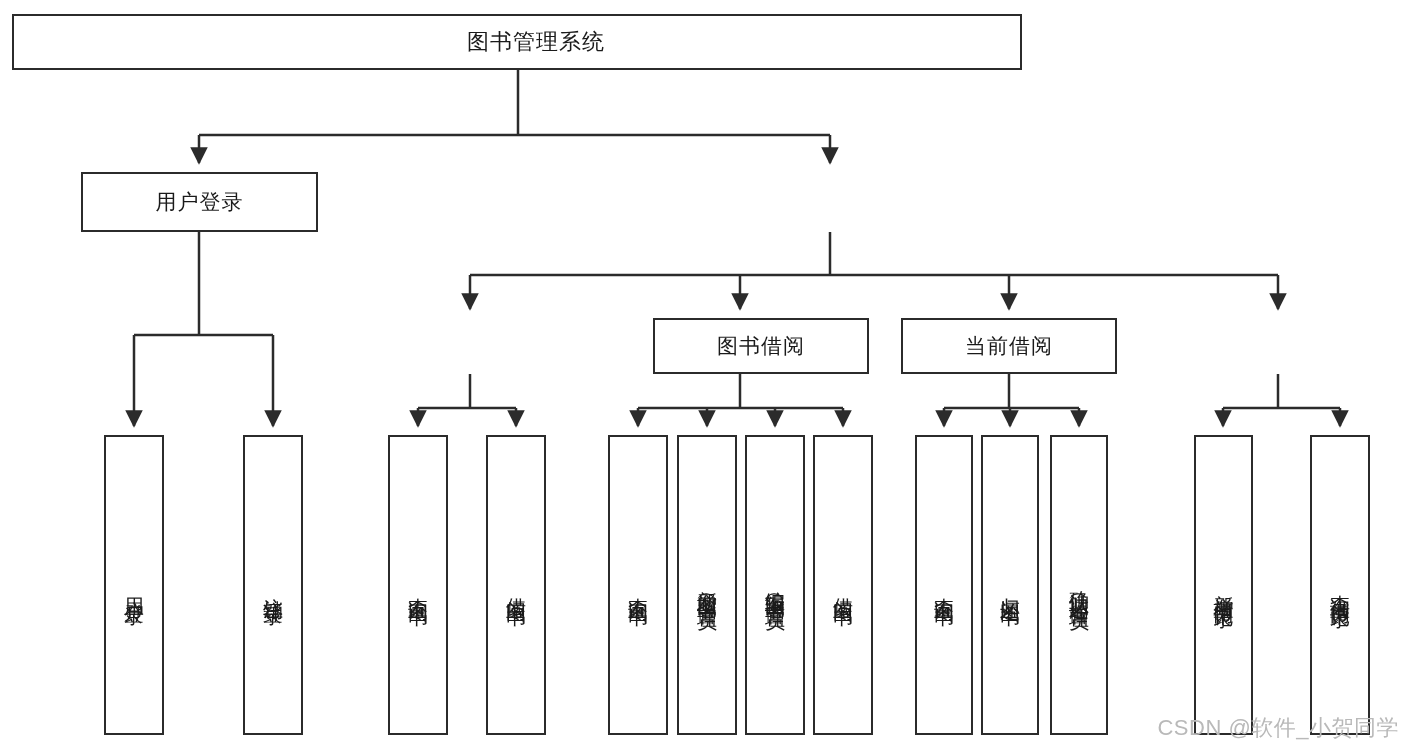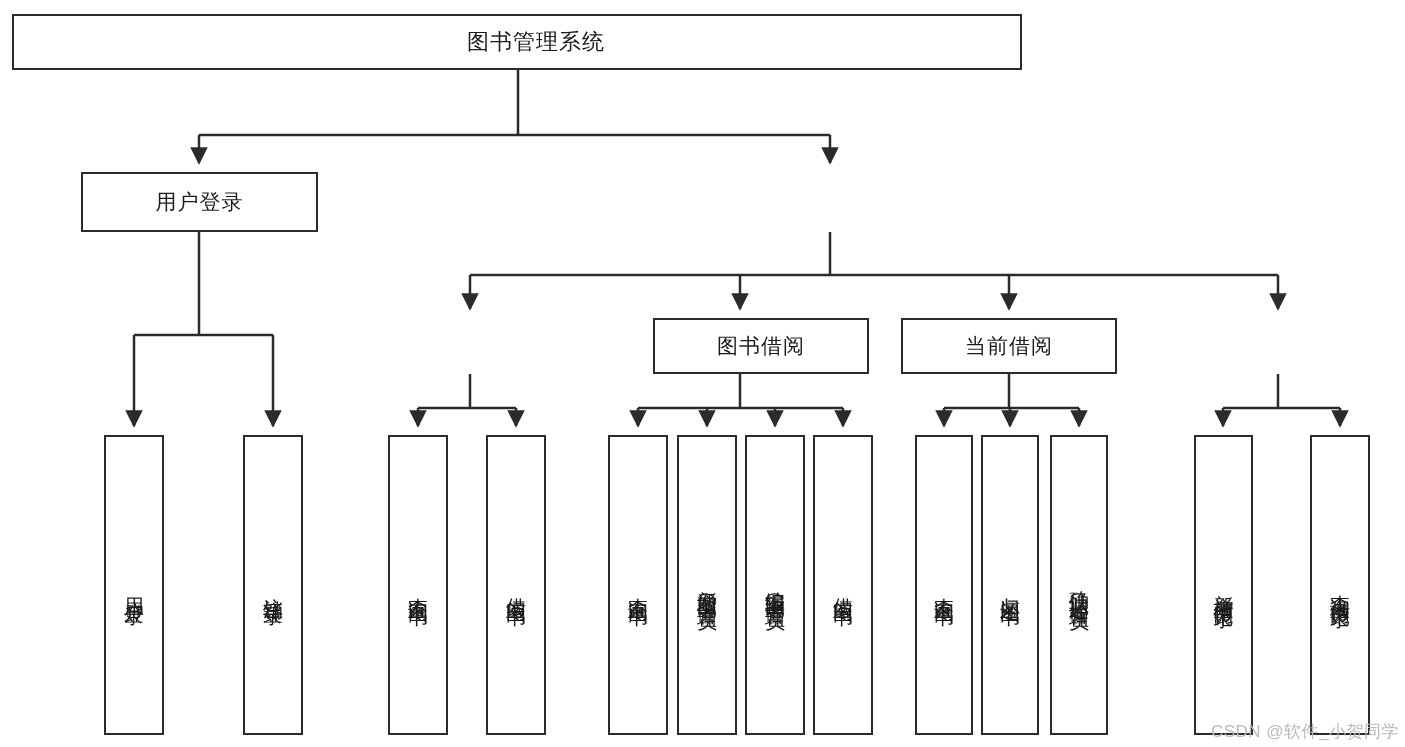--- a/index.html
+++ b/index.html
@@ -5,21 +5,21 @@
   html,body{margin:0;padding:0;background:#ffffff;}
   body{width:1405px;height:747px;font-family:"Liberation Sans","DejaVu Sans",sans-serif;}
   #stage{position:relative;width:1405px;height:747px;overflow:hidden;background:#fff;}
   svg#wires{position:absolute;left:0;top:0;width:1405px;height:747px;}
   .node{position:absolute;box-sizing:border-box;border:2.5px solid #2b2b2b;background:#ffffff;
         display:flex;align-items:center;justify-content:center;text-align:center;color:#1a1a1a;}
   .node.horiz{font-size:21px;line-height:1.2;letter-spacing:1px;}
   .node.vert{writing-mode:vertical-rl;text-orientation:upright;font-size:20px;
              letter-spacing:3px;line-height:1.25;padding-top:6px;}
   .node.root{font-size:22px;letter-spacing:1px;}
-  .wm{position:absolute;right:6px;bottom:4px;font-size:17px;color:#b9b9b9;letter-spacing:.5px;
+  .wm{position:absolute;right:6px;bottom:4px;font-size:22px;color:#b9b9b9;letter-spacing:.5px;
       white-space:nowrap;}
 </style>
 </head>
 <body>
 
 <div id="stage">
 
   <svg id="wires" viewBox="0 0 1405 747" xmlns="http://www.w3.org/2000/svg">
     <defs>
       <marker id="arw" viewBox="0 0 10 10" refX="9" refY="5" markerWidth="7" markerHeight="7" orient="auto-start-reverse">

